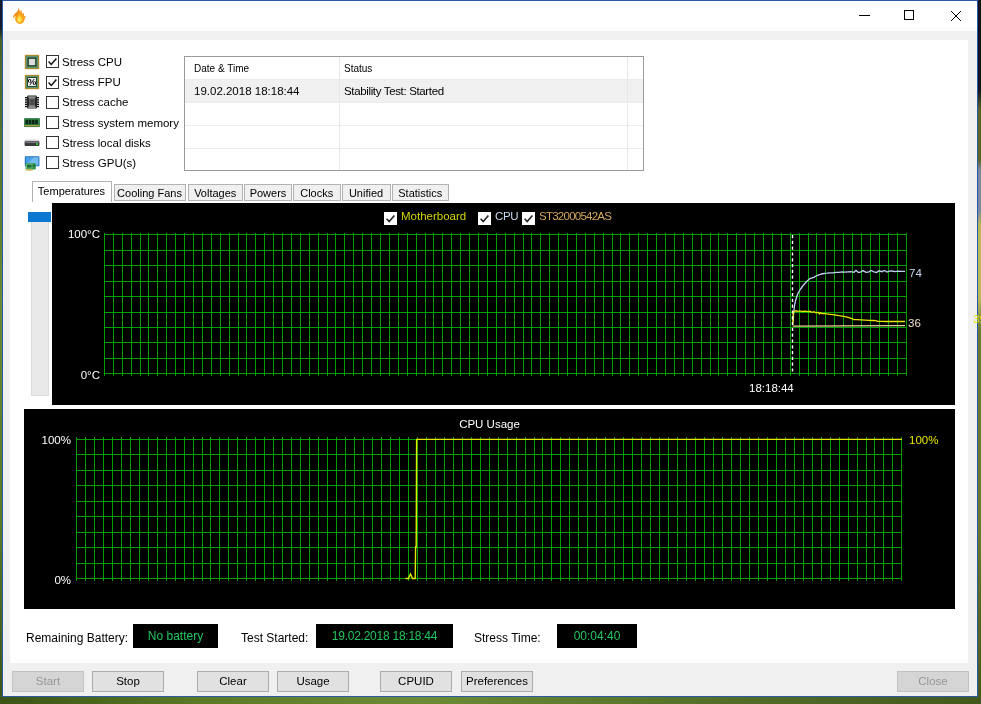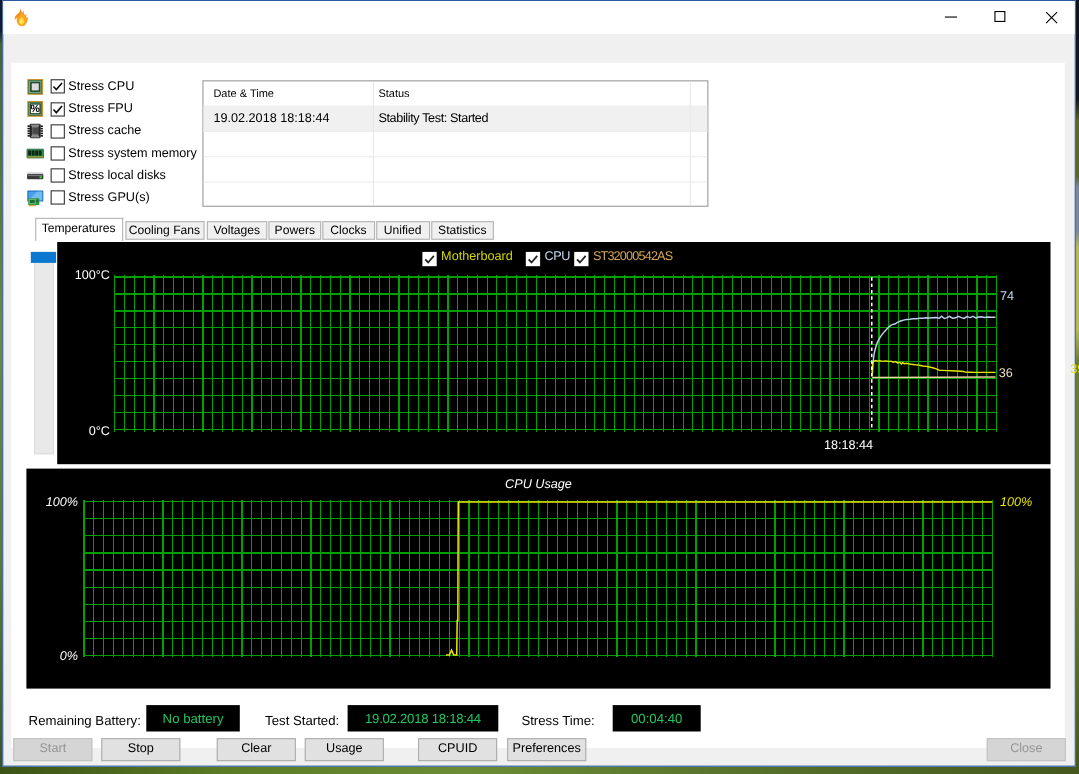--- a/index.html
+++ b/index.html
@@ -7,38 +7,38 @@
   background:linear-gradient(#141a2c 0 28px,#4a6428 40px,#6b8c34 300px,#5a7a28 520px,#3c5418 704px); }
 #deskR { position:absolute; left:978px; top:0; width:3px; height:704px;
   background:linear-gradient(#10141f 0 90px,#5c6428 110px 160px,#7a88a0 170px 210px,#b8b858 225px 300px,#6a7a30 330px 520px,#44581c 704px); }
 #deskB { position:absolute; left:0; top:697px; width:981px; height:7px;
   background:linear-gradient(90deg,#3c5416 0,#5a7a24 200px,#6b8c34 420px,#55702a 700px,#44581e 981px); }
 #win { position:absolute; left:2px; top:0; width:976px; height:697px;
   border:1px solid #2b5aa5; background:#f0f0f0; }
 #titlebar { position:absolute; left:0; top:0; width:100%; height:30px; background:#ffffff; }
 #flame { position:absolute; left:10px; top:6px; }
 #title { position:absolute; left:30px; top:0; height:30px; line-height:31px; font-size:11.5px; color:#000; }
-#panel { position:absolute; left:7px; top:39px; width:958px; height:623px; background:#ffffff;margin-top:17px; }
+#panel { position:absolute; left:7px; top:39px; width:958px; height:623px; background:#ffffff; }
 .sicon { position:absolute; left:14px; width:16px; height:16px; }
 .scb { position:absolute; left:36px; width:13px; height:13px; background:#fff; border:1px solid #333; }
 .scb svg { display:block; margin:-1px 0 0 -1px; }
 .slab { position:absolute; left:52px; font-size:11.5px; line-height:16px; color:#000; white-space:nowrap; }
 #logtable { position:absolute; left:174px; top:16px; width:460px; height:115px; border:1px solid #9a9a9a; background:#fff; }
 #logtable .hdr { position:absolute; top:0; height:23px; line-height:23px; font-size:10px; color:#000; }
 #logtable .row1 { position:absolute; left:0; top:23px; width:100%; height:23px; background:#f0f0f0; }
 #logtable .cell { position:absolute; height:23px; line-height:23px; font-size:11.5px; color:#000; }
 #logtable .vsep { position:absolute; top:0; bottom:0; width:1px; background:#e6e6e6; }
 #logtable .hsep { position:absolute; left:0; right:0; height:1px; background:#ececec; }
 .tab { position:absolute; top:144px; height:17px; line-height:16px; text-align:center;
   font-size:11px; color:#000; background:#f0f0f0; border:1px solid #b2b2b2; }
 .tab.active { top:141px; height:21px; line-height:19px; background:#fff; border-bottom:none; z-index:2; }
 #slider-track { position:absolute; left:21px; top:172px; width:18px; height:184px; background:#e9e9e9; border:1px solid #dcdcdc; }
 #slider-thumb { position:absolute; left:18px; top:171.5px; width:23px; height:10.5px; background:#0a78d0; }
 #tgraph { position:absolute; left:42px; top:163px; width:903px; height:202px; background:#000; }
-#cgraph { position:absolute; left:14px; top:369px; width:931px; height:200px; background:#000;font-style:italic; }
+#cgraph { position:absolute; left:14px; top:369px; width:931px; height:200px; background:#000; }
 .gl { position:absolute; font-size:11.5px; color:#fff; white-space:nowrap; }
 .lcb { position:absolute; width:13px; height:13px; background:#fff; }
 .lcb svg { display:block; }
 .blkbox { position:absolute; background:#000; color:#22c55e; font-size:12px; text-align:center; }
 .blab { position:absolute; font-size:12px; color:#000; white-space:nowrap; }
 .btn { position:absolute; top:670px; width:72px; height:21px; background:#e1e1e1; border:1px solid #acacac;
   font-size:11.5px; color:#000; text-align:center; line-height:19px; }
 .btn.dis { background:#d5d5d5; border-color:#c2c2c2; color:#969696; }
 #ttl-min { position:absolute; left:856px; top:14px; width:11px; height:1px; background:#000; }
 #ttl-max { position:absolute; left:901px; top:9px; width:10px; height:10px; border:1px solid #000; }
@@ -291,21 +291,21 @@
       <div class="gl" style="left:443px;top:7px;color:#c9d9f1;letter-spacing:-0.4px">CPU</div>
       <div class="lcb" style="left:470px;top:9px">
           <svg width="13" height="13" viewBox="0 0 13 13">
             <path d="M2.6 6.8 L5.2 9.6 L10.4 3.6" fill="none" stroke="#222" stroke-width="1.6"></path>
           </svg>
         </div>
       <div class="gl" style="left:487px;top:7px;color:#d5a75b;letter-spacing:-0.75px">ST32000542AS</div>
       <div class="gl" style="left:12px;top:25px;width:36px;text-align:right">100°C</div>
       <div class="gl" style="left:26px;top:165.5px;width:22px;text-align:right">0°C</div>
       <div class="gl" style="left:697px;top:178.5px;width:44px;text-align:right">18:18:44</div>
-      <div class="gl" style="left:857px;top:44px;color:#c9d9f1">74</div>
+      <div class="gl" style="left:857px;top:64px;color:#c9d9f1">74</div>
       <div class="gl" style="left:856px;top:114px;color:#f0e2ca">36</div>
       <div class="gl" style="left:921px;top:110px;color:#e6e600">39</div>
     </div>
     <div id="cgraph">
       <svg width="931" height="200" style="position:absolute;left:0;top:0">
           <g stroke="#00a000" stroke-width="1" shape-rendering="crispEdges">
             <line x1="52.40" y1="28.20" x2="52.40" y2="171.70"></line>
             <line x1="61.37" y1="28.20" x2="61.37" y2="171.70"></line>
             <line x1="70.35" y1="28.20" x2="70.35" y2="171.70"></line>
             <line x1="79.32" y1="28.20" x2="79.32" y2="171.70"></line>

